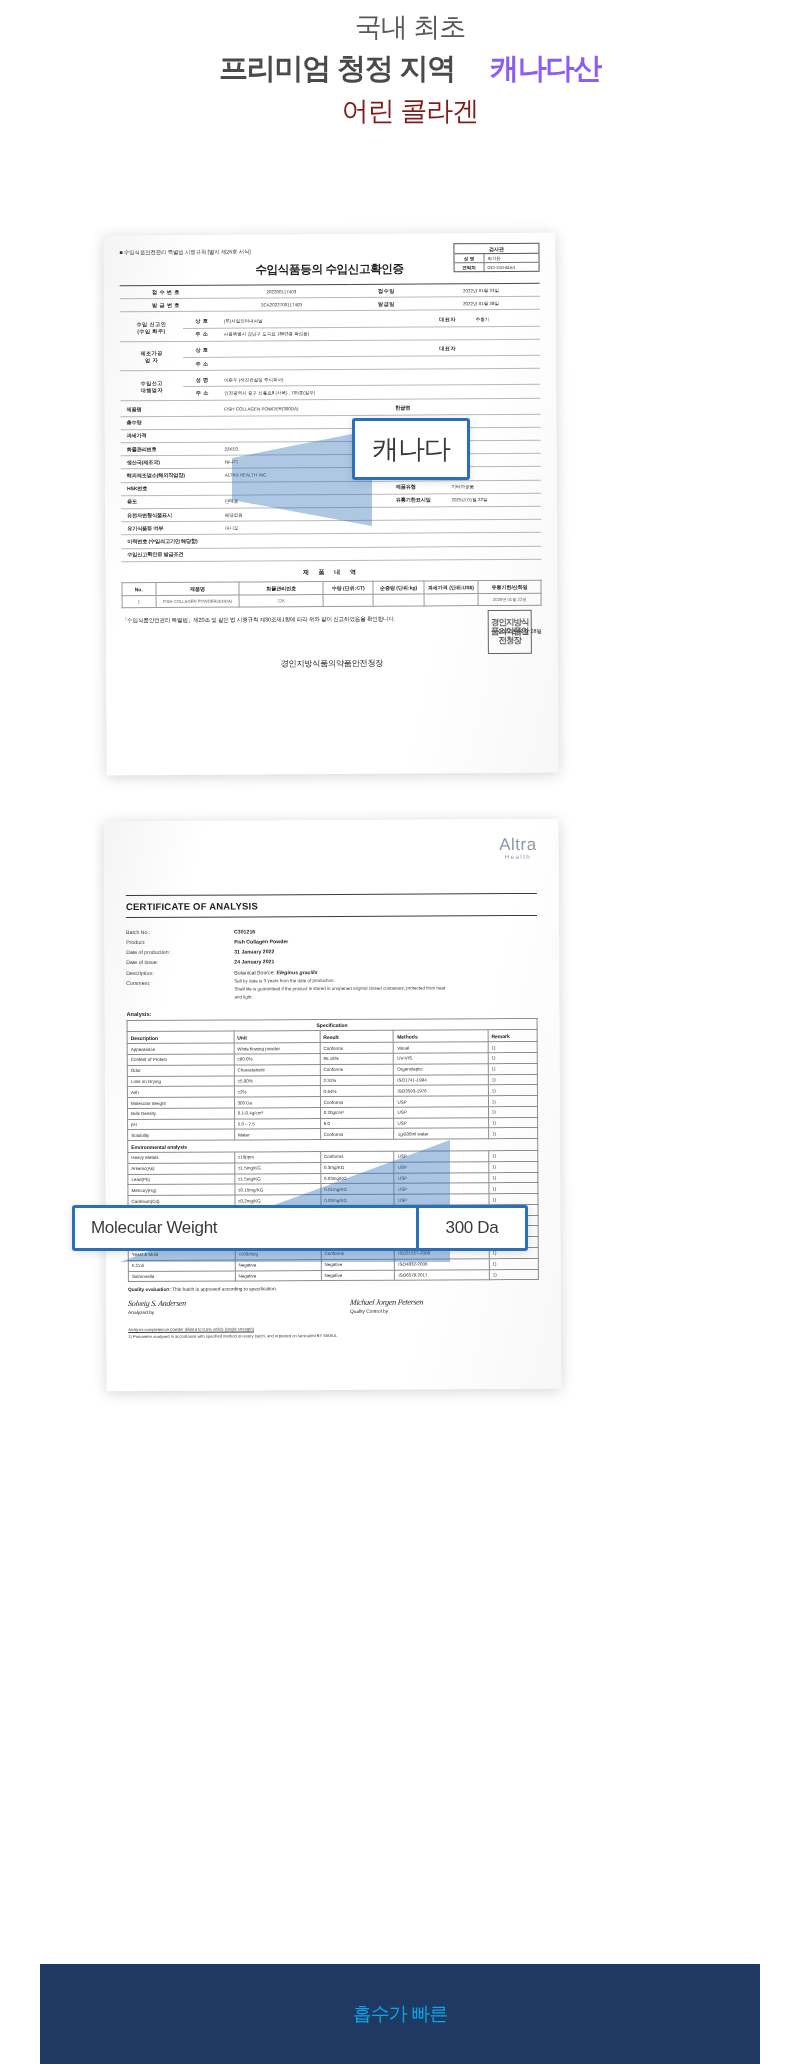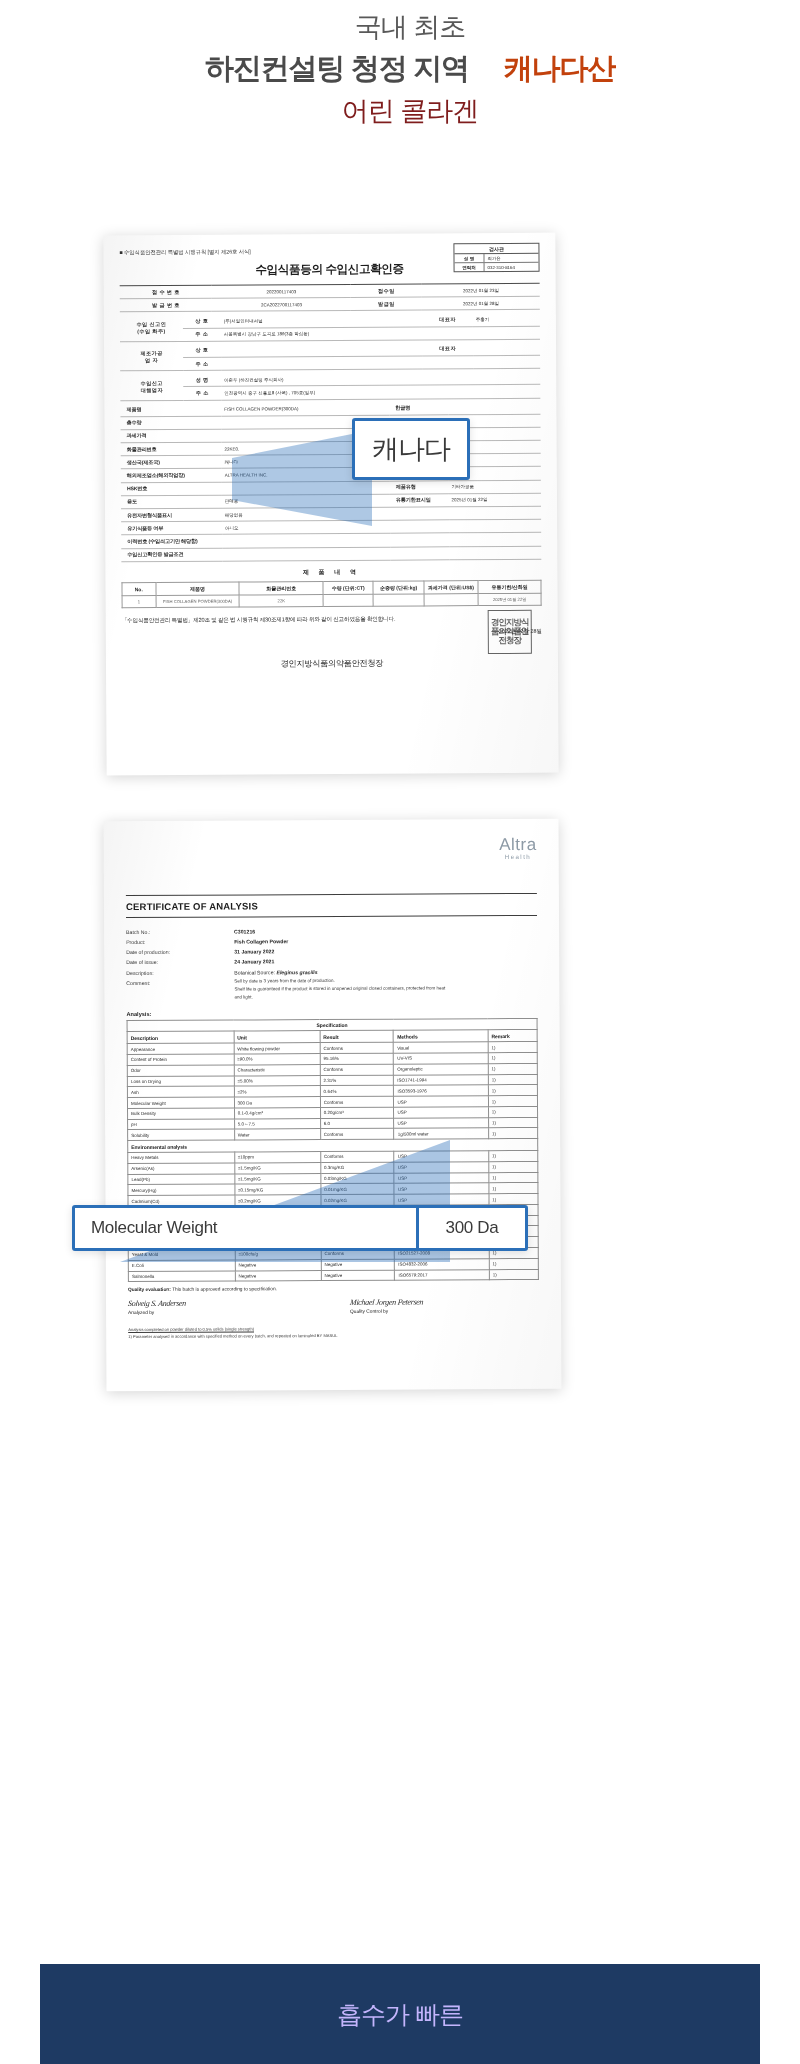--- a/index.html
+++ b/index.html
@@ -25,21 +25,21 @@
     letter-spacing: -1px;
   }
   .hl-2 {
     font-size: 29px;
     font-weight: 700;
     color: #4a4a4a;
     line-height: 1.42;
     letter-spacing: -1.2px;
     margin-top: 2px;
   }
-  .hl-2 .accent { color: #c2410c; margin-left: 28px; }
+  .hl-2 .accent { color: #8b5cf6; margin-left: 28px; }
   .hl-3 {
     font-size: 29px;
     font-weight: 700;
     color: #3c6396;
     line-height: 1.42;
     letter-spacing: -1.2px;
     margin-top: 2px;
   }
   .hl-4 {
     font-size: 27px;
@@ -194,29 +194,29 @@
     width:106px; text-align:center; font-size:17px; color:#3a3a3a; letter-spacing:-0.3px;
   }
   .cone-mw { position:absolute; left:120px; top:1140px; width:330px; height:130px; z-index:5; }
 
   
   .footer-band {
     position:absolute; left:40px; top:1964px; width:720px; height:100px;
     background:#1e3a63; display:flex; align-items:center; justify-content:center;
   }
   .footer-band .fb-text {
-    color:#c4b5fd; font-size:25px; letter-spacing:-1px; font-weight:400;
+    color:#0ea5e9; font-size:19px; letter-spacing:-1px; font-weight:400;
   }
 </style>
 </head>
 <body>
 
 <div class="headline">
   <div class="hl-1">국내 최초</div>
-  <div class="hl-2"><span>하진컨설팅 청정 지역 </span><span class="accent">캐나다산</span></div>
+  <div class="hl-2"><span>프리미엄 청정 지역 </span><span class="accent">캐나다산</span></div>
   <div class="hl-4">어린 콜라겐</div>
 </div>
 
 <div class="paper" id="import-cert-paper">
   <div class="cert-inner">
 
     <div class="inspector-box">
       <div class="ib-head">검사관</div>
       <div class="ib-row">
         <div class="ib-k">성 명</div>

